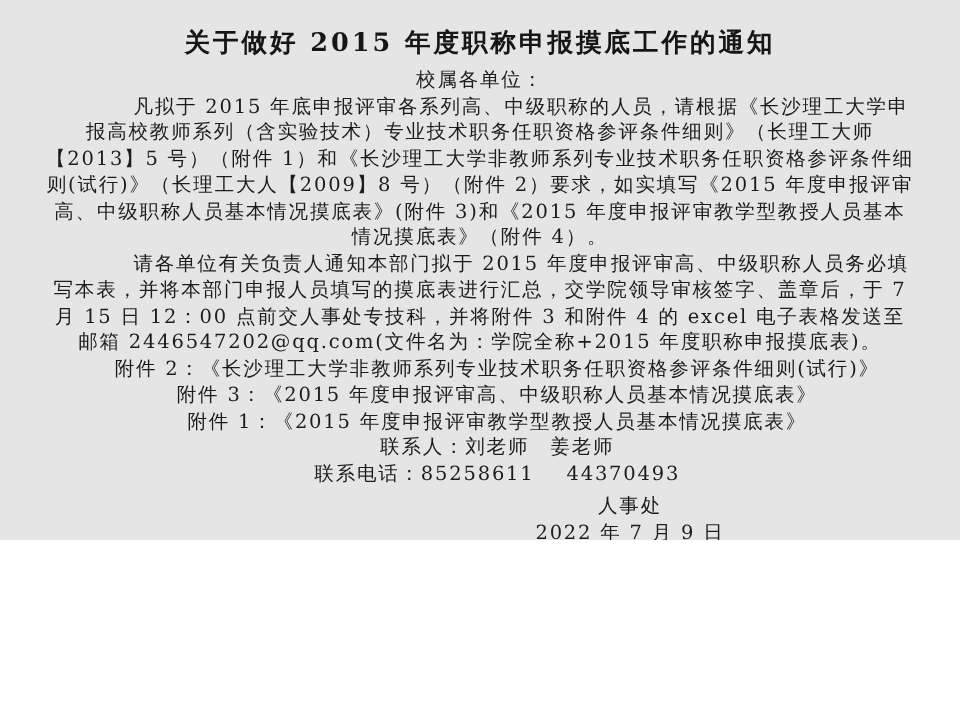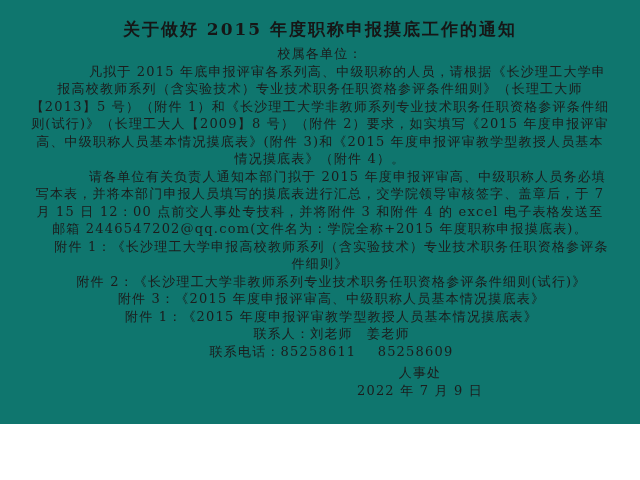--- a/index.html
+++ b/index.html
@@ -3,22 +3,22 @@
 <meta charset="utf-8">
 <style>
   html, body {
     margin: 0;
     padding: 0;
     background: #ffffff;
   }
   .page {
     position: relative;
     width: 640px;
-    height: 424px;
-    background: #0f766e;
+    height: 360px;
+    background: #e5e5e5;
     overflow: hidden;
     color: #1c1c1c;
     font-family: "DejaVu Serif", "Liberation Serif", serif;
   }
   .doc-title {
     margin: 0;
     padding-top: 16px;
     height: 26px;
     line-height: 26px;
     text-align: center;
@@ -73,31 +73,30 @@
 
   <div class="doc-body">
 
     <p class="salutation">校属各单位：</p>
 
     <p class="para">凡拟于 2015 年底申报评审各系列高、中级职称的人员，请根据《长沙理工大学申报高校教师系列（含实验技术）专业技术职务任职资格参评条件细则》（长理工大师【2013】5 号）（附件 1）和《长沙理工大学非教师系列专业技术职务任职资格参评条件细则(试行)》（长理工大人【2009】8 号）（附件 2）要求，如实填写《2015 年度申报评审高、中级职称人员基本情况摸底表》(附件 3)和《2015 年度申报评审教学型教授人员基本情况摸底表》（附件 4）。</p>
 
     <p class="para">请各单位有关负责人通知本部门拟于 2015 年度申报评审高、中级职称人员务必填写本表，并将本部门申报人员填写的摸底表进行汇总，交学院领导审核签字、盖章后，于 7 月 15 日 12：00 点前交人事处专技科，并将附件 3 和附件 4 的 excel 电子表格发送至邮箱 2446547202@qq.com(文件名为：学院全称+2015 年度职称申报摸底表)。</p>
 
 
-    <p class="attach">附件 1：《长沙理工大学申报高校教师系列（含实验技术）专业技术职务任职资格参评条件细则》</p>
 
     <p class="attach">附件 2：《长沙理工大学非教师系列专业技术职务任职资格参评条件细则(试行)》</p>
 
     <p class="attach">附件 3：《2015 年度申报评审高、中级职称人员基本情况摸底表》</p>
 
     <p class="attach">附件 1：《2015 年度申报评审教学型教授人员基本情况摸底表》</p>
 
     <p class="contact">联系人：刘老师　姜老师</p>
 
-    <p class="contact">联系电话：85258611    85258609</p>
+    <p class="contact">联系电话：85258611    44370493</p>
 
     <div class="sign-block">
       <p>人事处</p>
       <p>2022 年 7 月 9 日</p>
     </div>
 
   </div>
 </div>
 
 </body></html>

